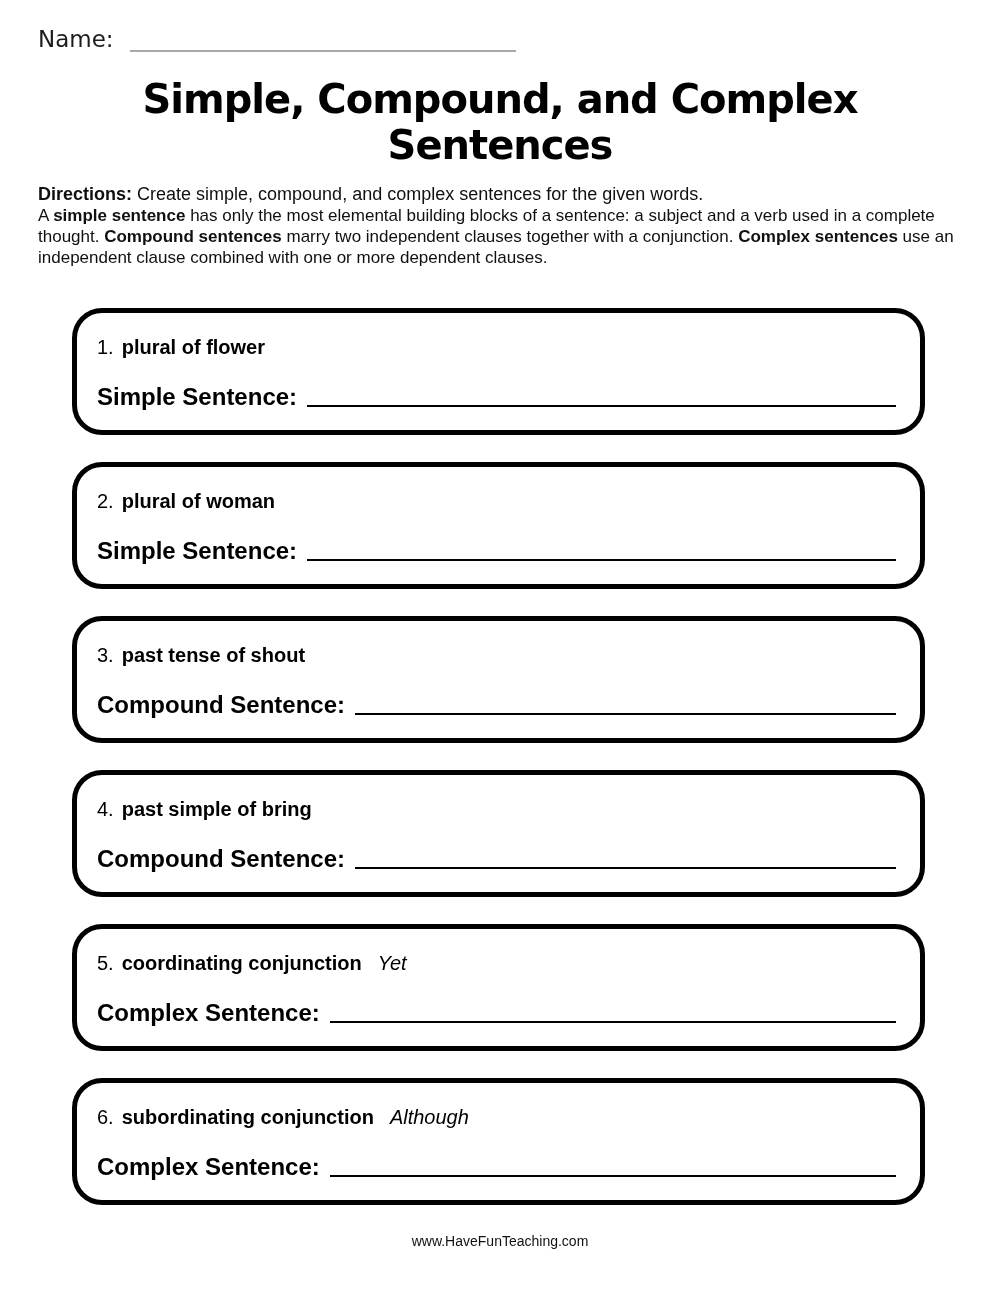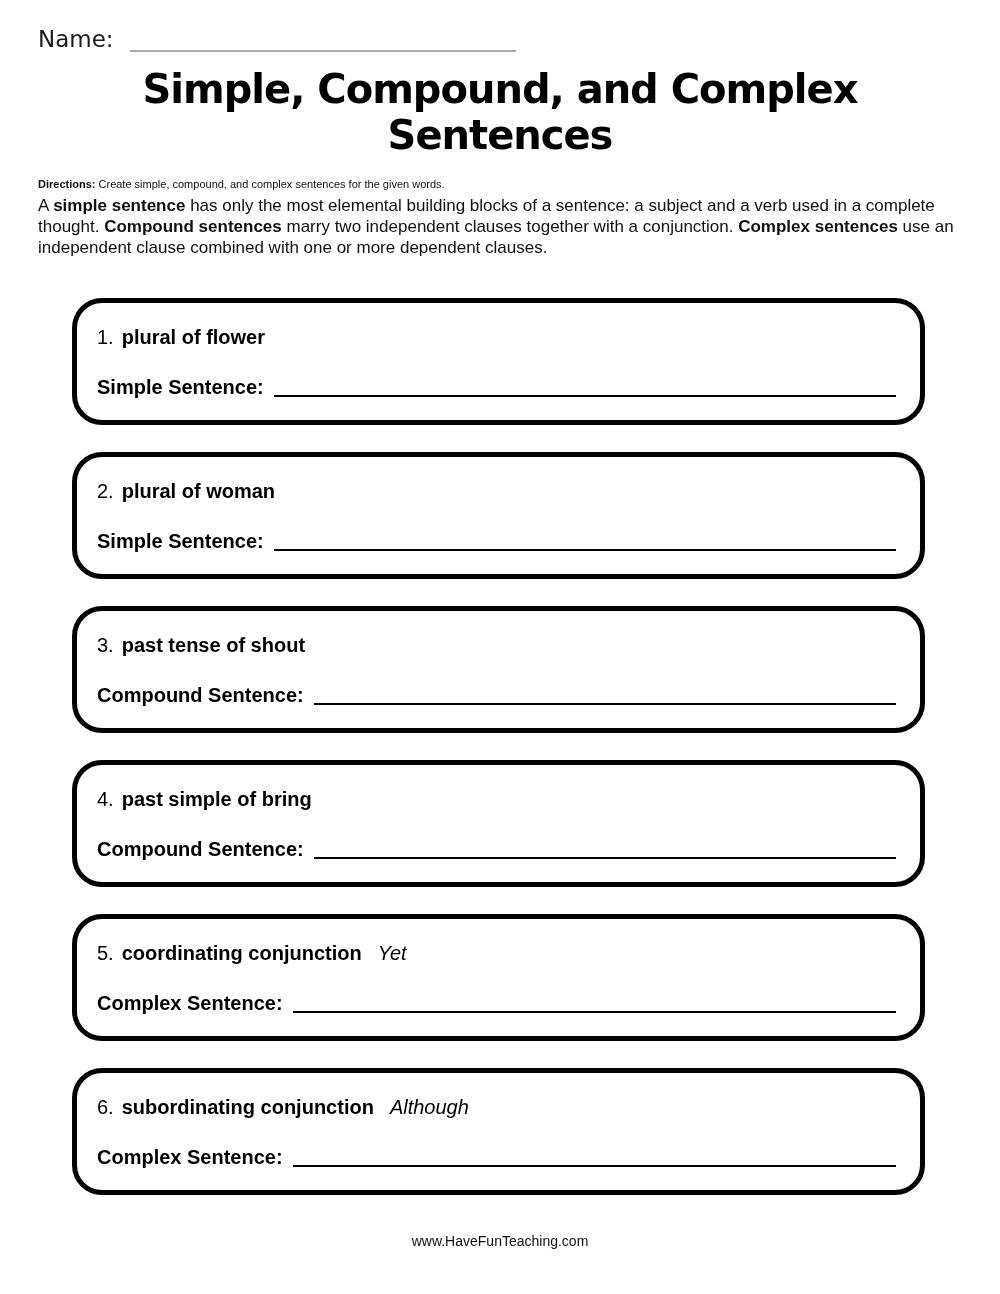--- a/index.html
+++ b/index.html
@@ -24,33 +24,33 @@
   }
   .name-line {
     width: 386px;
     height: 24px;
     margin-left: 16px;
     border-bottom: 2px solid #a9a9a9;
   }
 
   
   .title {
-    margin-top: 14px;
+    margin-top: 24px;
     text-align: center;
     font-family: "DejaVu Sans", sans-serif;
     font-weight: 800;
     font-size: 40px;
     letter-spacing: -1px;
     color: #000;
   }
 
   
   .directions-line {
     margin-top: 16px;
-    font-size: 11px;
+    font-size: 18px;
     line-height: 21px;
     color: #101010;
   }
   .directions-body {
     font-size: 17px;
     line-height: 21px;
     color: #101010;
     max-width: 924px;
   }
 
@@ -79,21 +79,21 @@
   .num { font-weight: 400; margin-right: 8px; }
   .prompt { font-weight: bold; }
   .prompt-em { font-weight: normal; font-style: italic; margin-left: 16px; }
   .prompt-em:empty { display: none; }
   .answer-row {
     margin-top: 26px;
     display: flex;
     align-items: flex-end;
   }
   .answer-label {
-    font-size: 20px;
+    font-size: 24px;
     line-height: 24px;
     font-weight: bold;
     white-space: nowrap;
   }
   .answer-line {
     flex: 1 1 auto;
     margin-left: 10px;
     margin-bottom: 2px;
     border-bottom: 2.5px solid #000;
     height: 16px;

